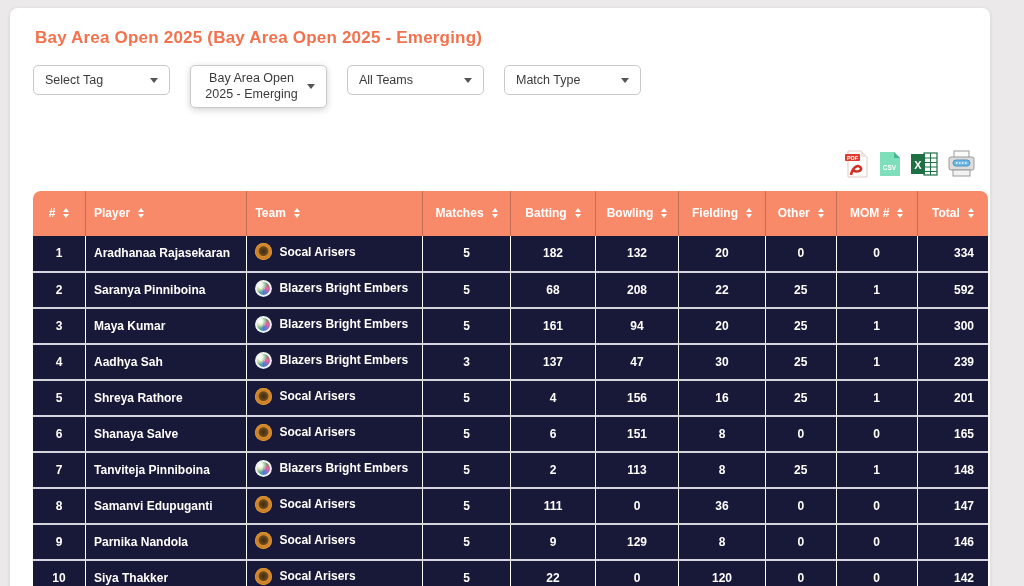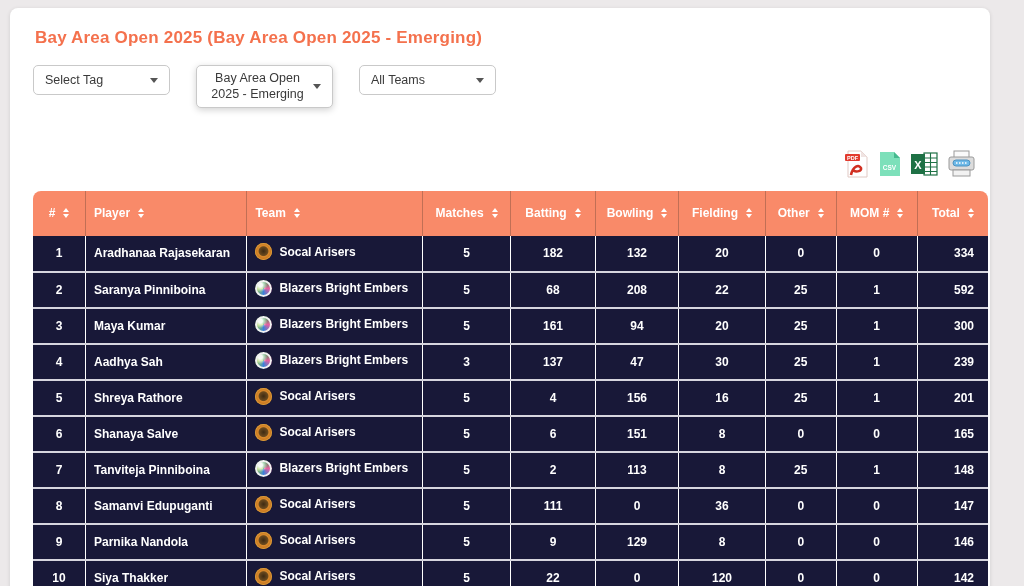--- a/index.html
+++ b/index.html
@@ -15,21 +15,21 @@
     background:#ffffff; border-radius:8px;
     box-shadow:0 1px 4px rgba(0,0,0,.12);
     padding:20px 12px 0 23px;
   }
   .page-title {
     color:var(--accent,#f4714d);
     font-size:17px; font-weight:bold; letter-spacing:.2px;
     margin-left:2px;
   }
   
-  .filters { display:flex; gap:26px; margin-top:17px; align-items:flex-start; }
+  .filters { display:flex; gap:20px; margin-top:17px; align-items:flex-start; }
   .dropdown {
     width:137px; min-height:30px; background:#fff;
     border:1px solid #c9c9c9; border-radius:5px;
     display:flex; align-items:center; justify-content:space-between;
     padding:4px 11px; cursor:pointer;
   }
   .dropdown .lbl { font-size:12.5px; color:#3a3a3a; line-height:1.3; }
   .dropdown.tall { box-shadow:0 2px 7px rgba(0,0,0,.18); }
   .dropdown.tall .lbl { text-align:center; width:104px; }
   .caret {
@@ -102,20 +102,24 @@
       <div class="dropdown">
         <span class="lbl">Select Tag</span>
         <span class="caret"></span>
       </div>
       <div class="dropdown tall">
         <span class="lbl">Bay Area Open 2025 - Emerging</span>
         <span class="caret"></span>
       </div>
       <div class="dropdown">
         <span class="lbl">All Teams</span>
+        <span class="caret"></span>
+      </div>
+      <div class="dropdown">
+        <span class="lbl">Match Type</span>
         <span class="caret"></span>
       </div>
     </div>
 
     <div class="export-bar">
       <span class="export-btn">
         <svg width="25" height="28" viewBox="0 0 25 28">
           <path d="M4,1 h13 l6,6 v20 h-19 z" fill="#ffffff" stroke="#e0c9c4" stroke-width="1"></path>
           <path d="M17,1 l6,6 h-6 z" fill="#f0e4e2"></path>
           <rect x="1" y="4" width="15" height="7" rx="1" fill="#e23a2e"></rect>

